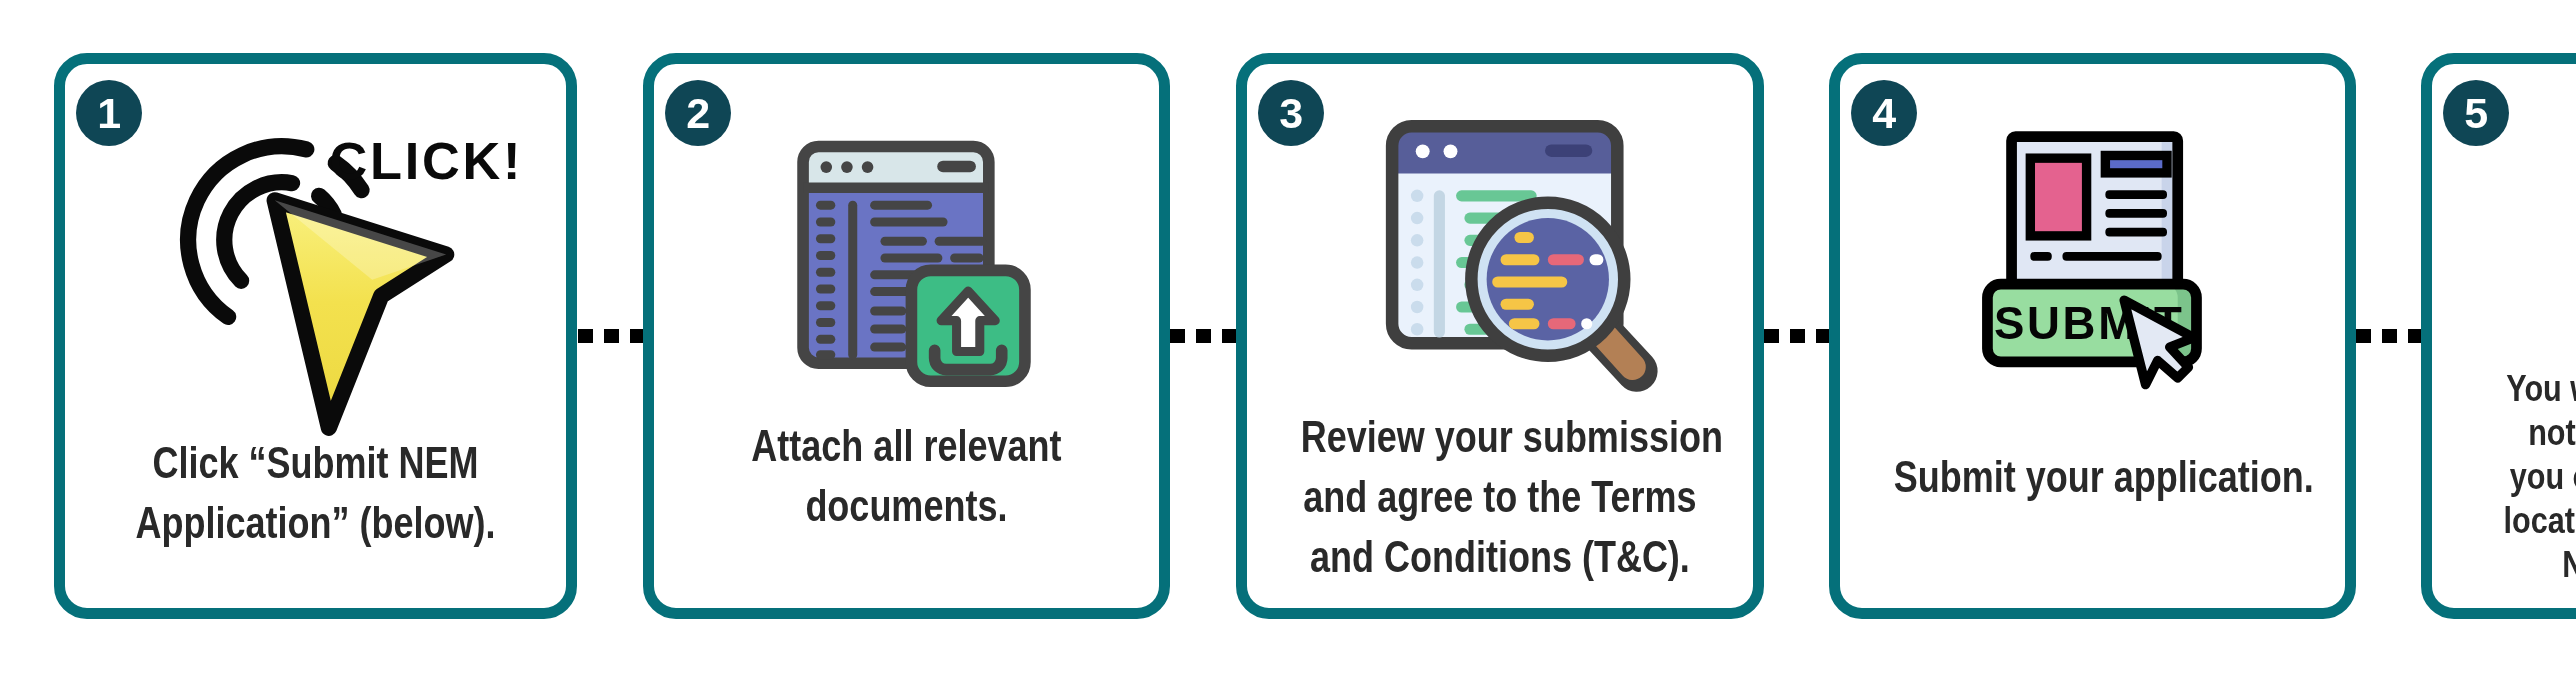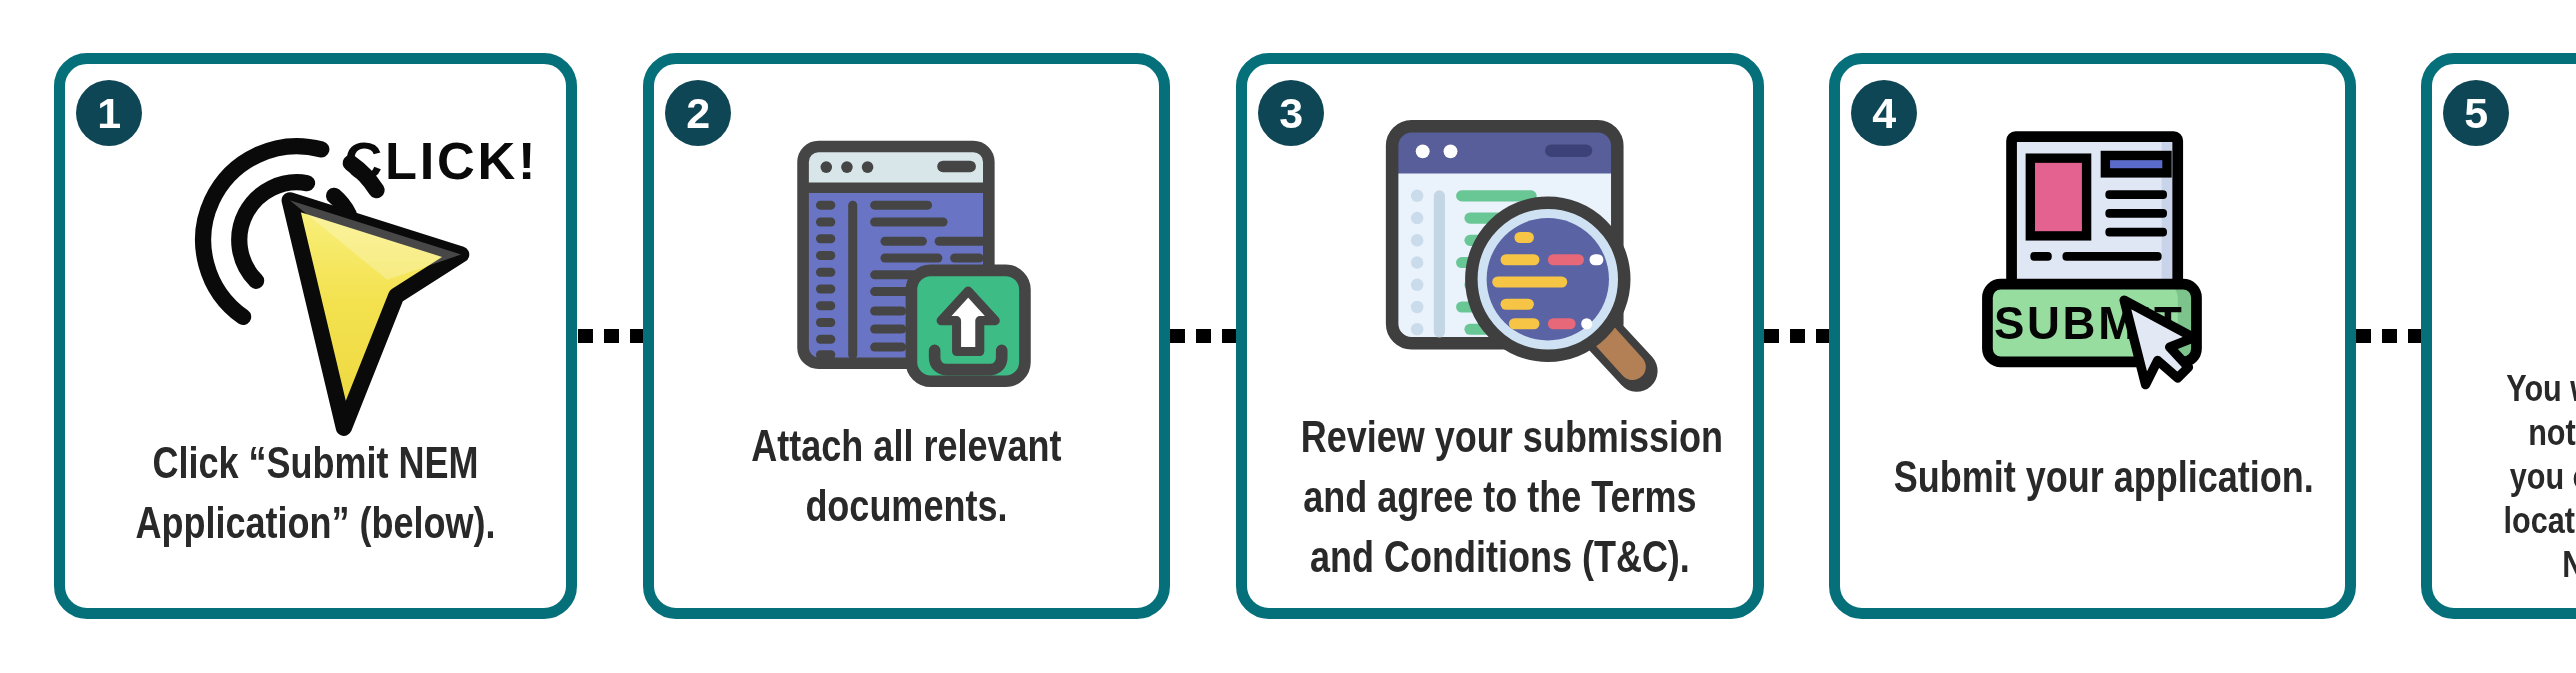--- a/index.html
+++ b/index.html
@@ -17,21 +17,21 @@
     background:repeating-linear-gradient(90deg,#000 0 15px,transparent 15px 26px);}
   #conn1{left:578px;width:65px;}
   #conn2{left:1170px;width:66px;}
   #conn3{left:1764px;width:65px;}
   #conn4{left:2356px;width:65px;}
   .badge{position:absolute;left:11.3px;top:16px;width:66px;height:66px;border-radius:50%;
          background:#0F4655;color:#ffffff;display:flex;align-items:center;justify-content:center;
          font-size:43px;font-weight:700;line-height:1;}
   .icon-wrap{position:absolute;}
   .icon-wrap svg{overflow:visible;display:block;}
-  #card1 .icon-wrap{left:120px;top:28px;}
+  #card1 .icon-wrap{left:105px;top:28px;}
   #card2 .icon-wrap{left:131px;top:67px;}
   #card3 .icon-wrap{left:134px;top:54px;}
   #card4 .icon-wrap{left:126px;top:62px;}
   #card5 .icon-wrap{left:134px;top:44px;}
   .caption{position:absolute;left:4.1px;right:4.1px;text-align:center;font-weight:700;color:#292929;
            transform:scaleX(0.8);transform-origin:50% 0;font-size:45px;line-height:60px;}
   .caption .line{display:block;white-space:nowrap;}
   #card1 .caption{top:369px;}
   #card2 .caption{top:352px;}
   #card3 .caption{top:343px;}

